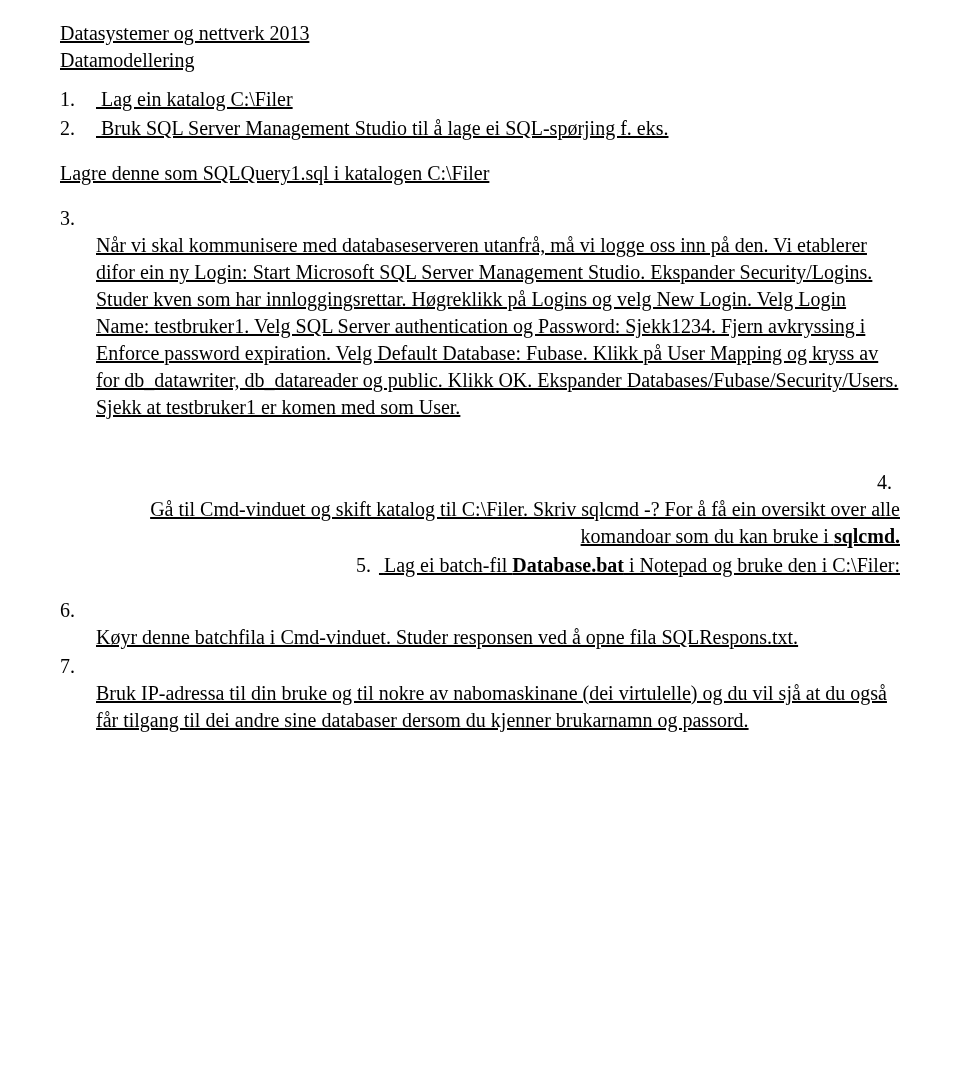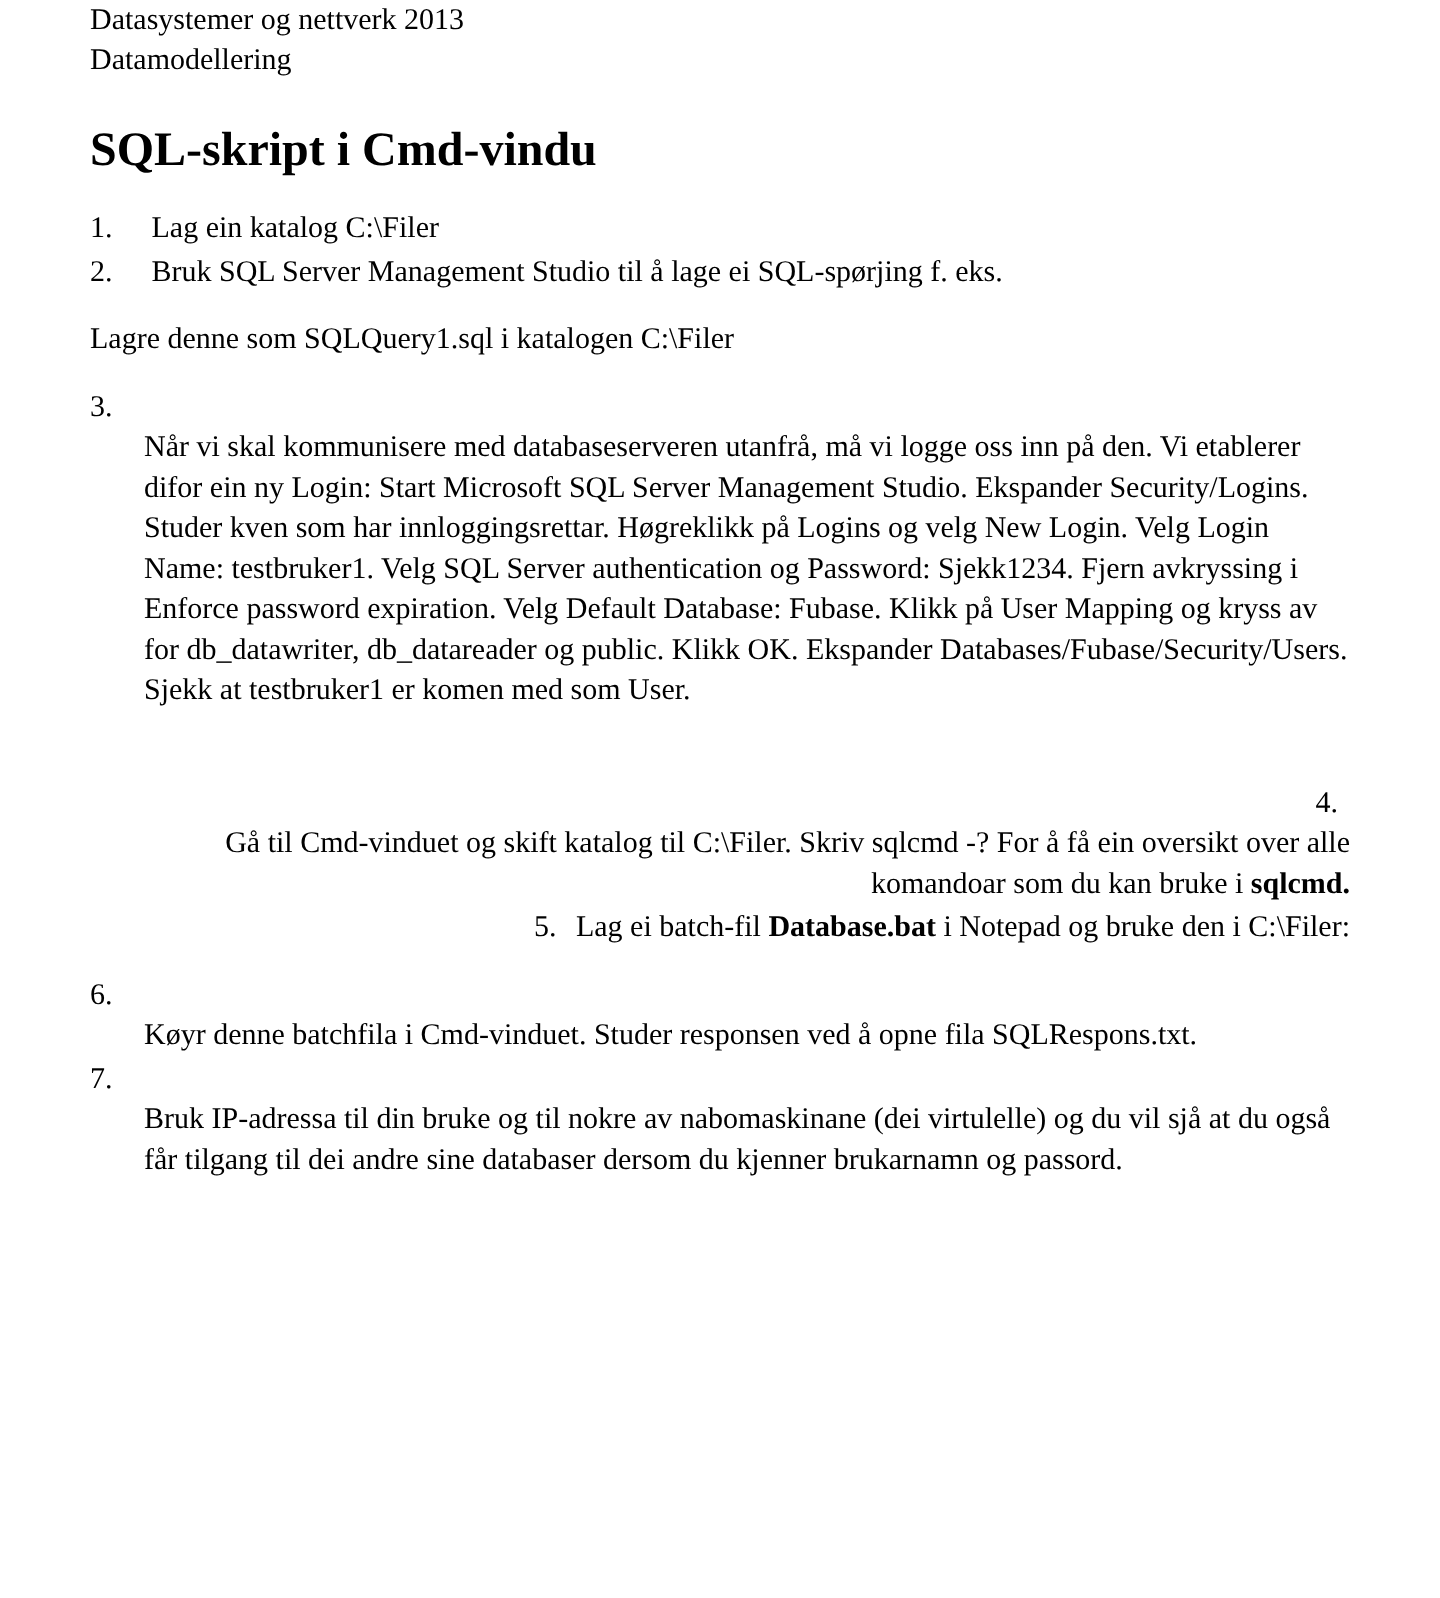--- a/index.html
+++ b/index.html
@@ -6,21 +6,22 @@
       font-family: "Times New Roman", Times, serif;
       width: 960px;
       margin: 0;
       padding: 0;
       background: #fff;
       color: #000;
       font-size: 20px;
       line-height: 1.35;
     }
     .page {
-      padding: 0 60px 40px 60px;
+      padding: 20px 60px 40px 60px;
+      text-decoration: underline;
     }
     .header-line {
       margin: 0;
       font-size: 20px;
     }
     h1.title {
       font-size: 32px;
       font-weight: bold;
       margin: 24px 0 18px 0;
     }
@@ -64,21 +65,20 @@
     }
   </style>
 </head>
 <body>
 
 <div class="page">
 
   <p class="header-line">Datasystemer og nettverk 2013</p>
   <p class="header-line">Datamodellering</p>
 
-  <h1 class="title">SQL-skript i Cmd-vindu</h1>
 
 
   <ol class="steps" style="counter-reset: step 0;">
     <li>
       <span class="step-inner">Lag ein katalog C:\Filer</span>
     </li>
     <li>
       <span class="step-inner">Bruk  SQL Server Management Studio til å lage ei SQL-spørjing f. eks.</span>
     </li>
   </ol>

